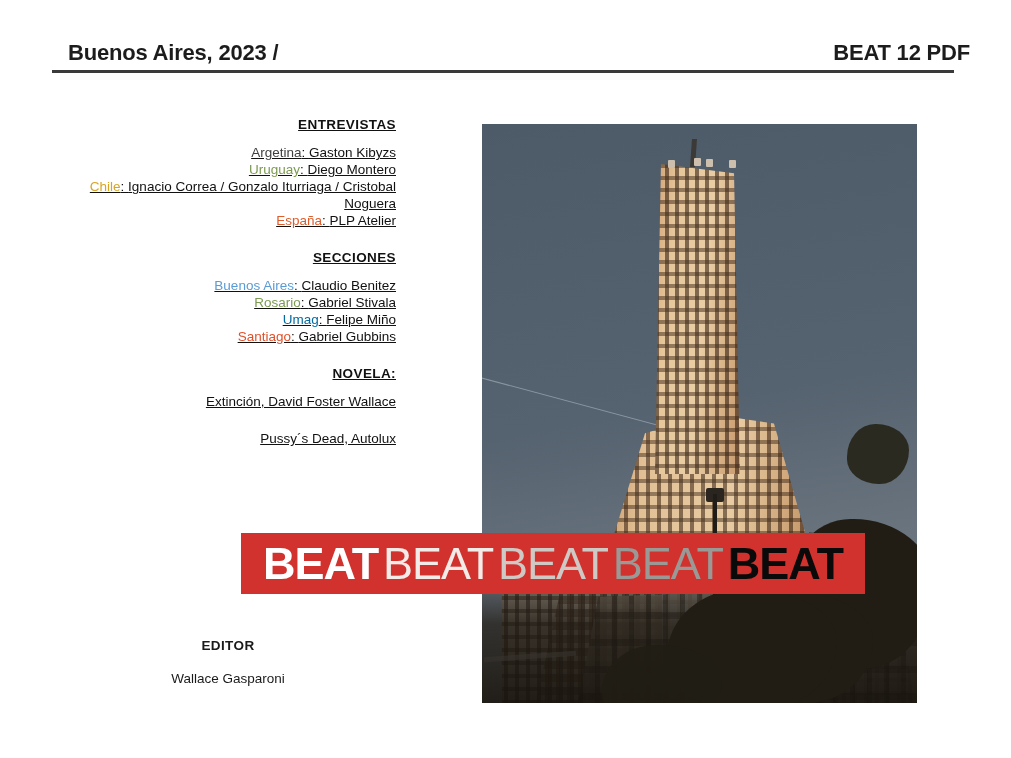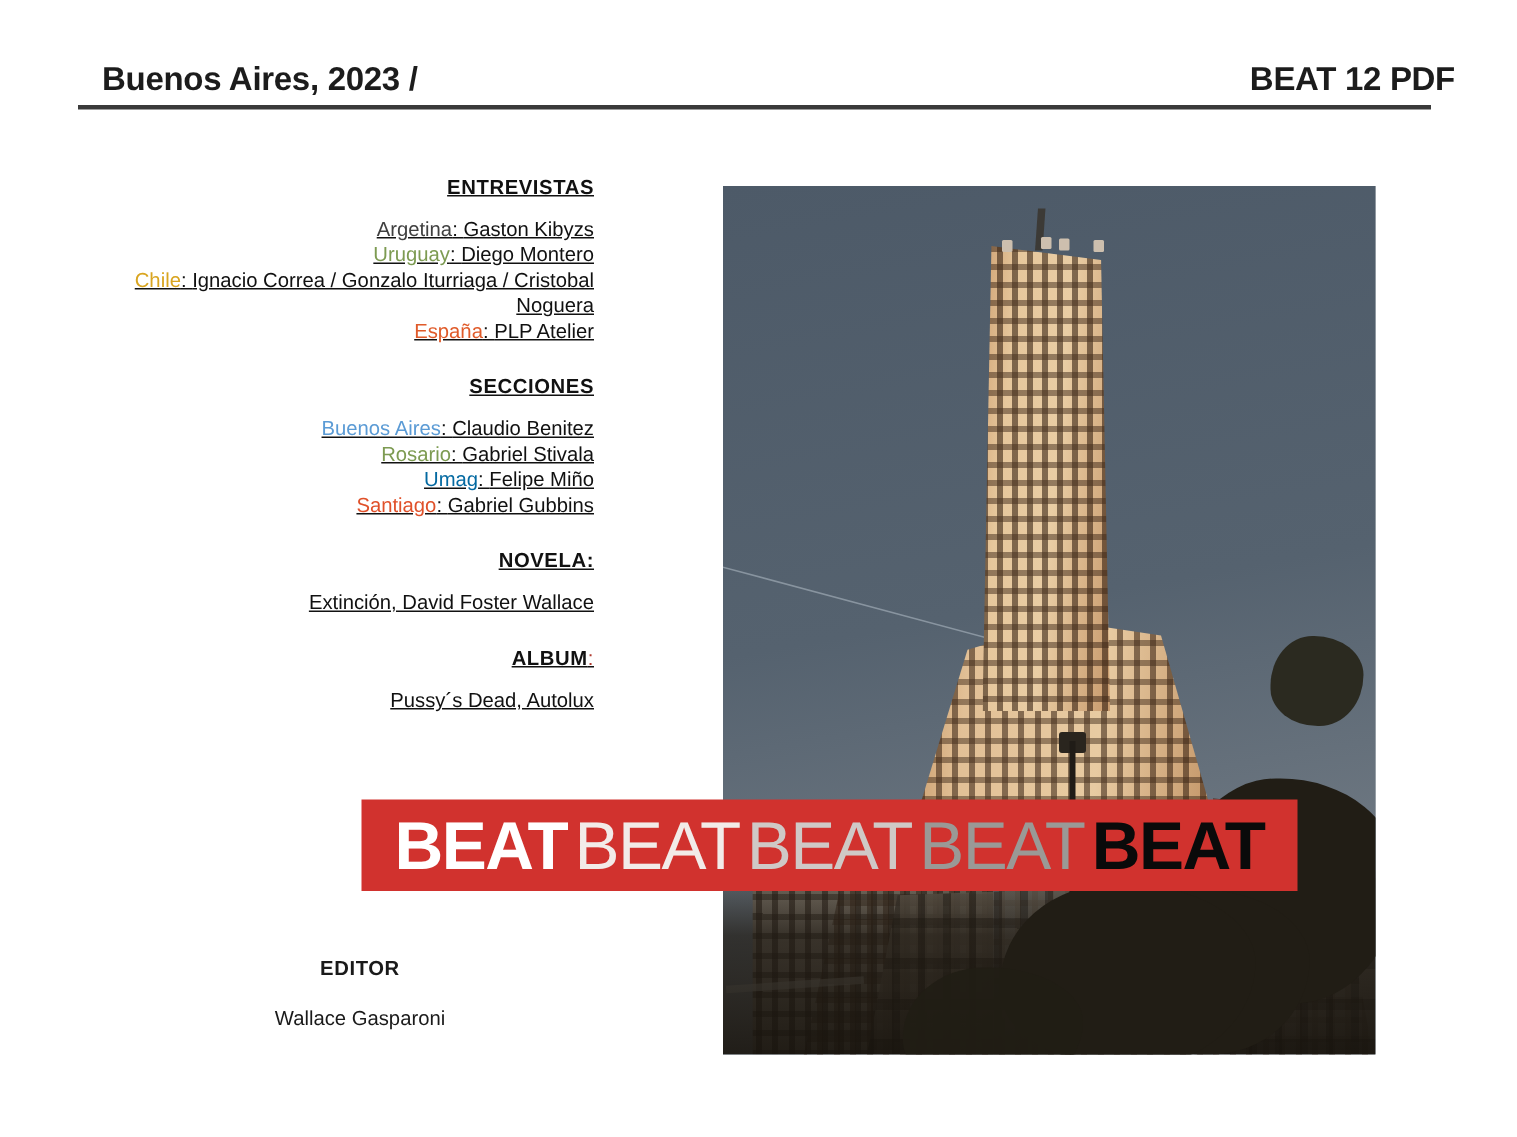--- a/index.html
+++ b/index.html
@@ -64,21 +64,21 @@
   }
   #credits .entry { white-space: nowrap; }
   #credits .entry.wrap { white-space: normal; }
   #credits .lbl { font-weight: normal; }
   #credits .blk { height: 20px; }
   #credits .body-line { font-size: 13.5px; }
 
   
   #editor-block {
     position: absolute;
-    left: 84px;
+    left: 72px;
     top: 637px;
     width: 312px;
     text-align: center;
     font-size: 13.5px;
     line-height: 17px;
   }
   #editor-block .sec-head {
     font-weight: bold;
     letter-spacing: 0.4px;
     margin-bottom: 16px;
@@ -323,21 +323,20 @@
     <span class="lbl" style="color:#e0512a">Santiago</span><span>: </span><span>Gabriel Gubbins</span>
   </div>
 
   <div class="blk"></div>
 
   <div class="sec-head">NOVELA:</div>
   <div class="body-line">Extinción, David Foster Wallace</div>
 
   <div class="blk"></div>
 
-  <div class="sec-head"><span>ALBUM</span><span style="color:#b03a2e;font-weight:normal">:</span></div>
   <div class="body-line">Pussy´s Dead, Autolux</div>
 </div>
 
 <div id="editor-block">
   <div class="sec-head">EDITOR</div>
   <div class="body-line">Wallace Gasparoni</div>
 </div>
 
 <div id="photo">
   <div id="sky"></div>

